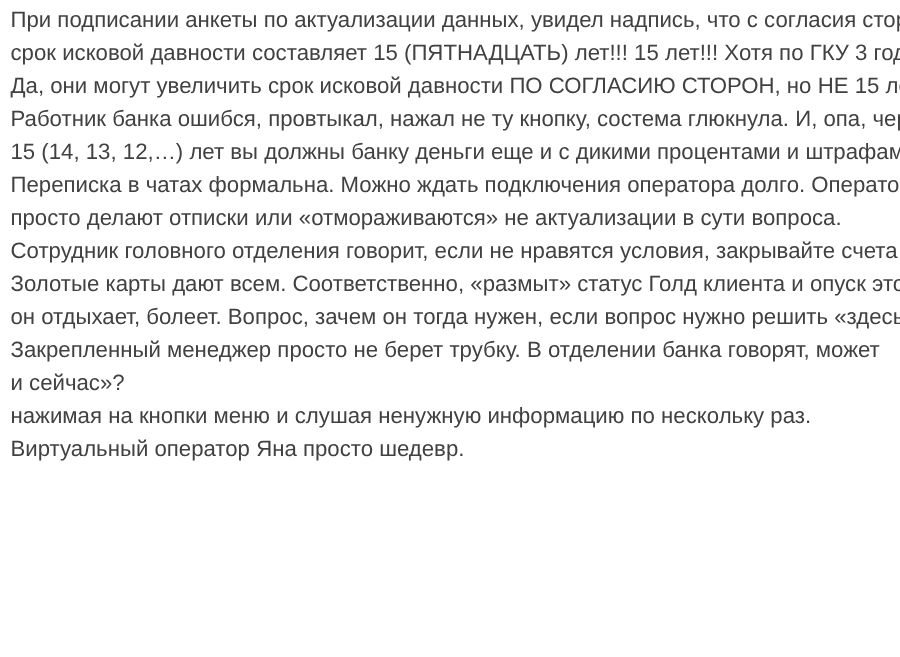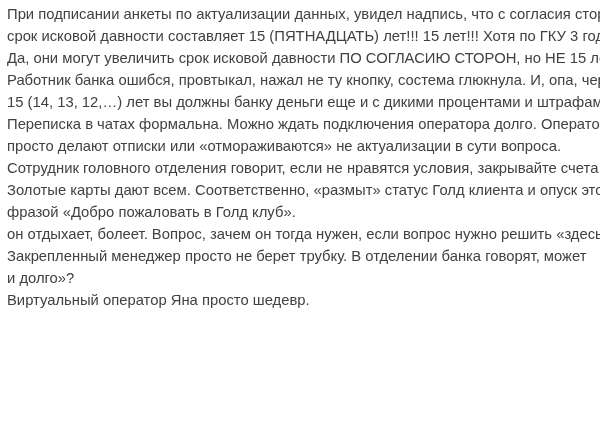--- a/index.html
+++ b/index.html
@@ -45,29 +45,29 @@
     <div class="line">Переписка в чатах формальна. Можно ждать подключения оператора долго. Операторы</div>
     <div class="line">просто делают отписки или «отмораживаются» не актуализации в сути вопроса.</div>
   </div>
 
   <div class="para">
     <div class="line">Сотрудник головного отделения говорит, если не нравятся условия, закрывайте счета</div>
   </div>
 
   <div class="para">
     <div class="line">Золотые карты дают всем. Соответственно, «размыт» статус Голд клиента и опуск этого</div>
-    <div class="line">фразой «Добро пожаловать в Голд клуб».</div>
   </div>
 
   <div class="para">
     <div class="line">он отдыхает, болеет. Вопрос, зачем он тогда нужен, если вопрос нужно решить «здесь</div>
     <div class="line">Закрепленный менеджер просто не берет трубку. В отделении банка говорят, может</div>
-    <div class="line">и долго»?</div>
+    <div class="line">и сейчас»?</div>
   </div>
 
   <div class="para">
+    <div class="line">нажимая на кнопки меню и слушая ненужную информацию по нескольку раз.</div>
   </div>
 
   <div class="para">
     <div class="line">Виртуальный оператор Яна просто шедевр.</div>
   </div>
 
 </div>
 
 </body></html>

